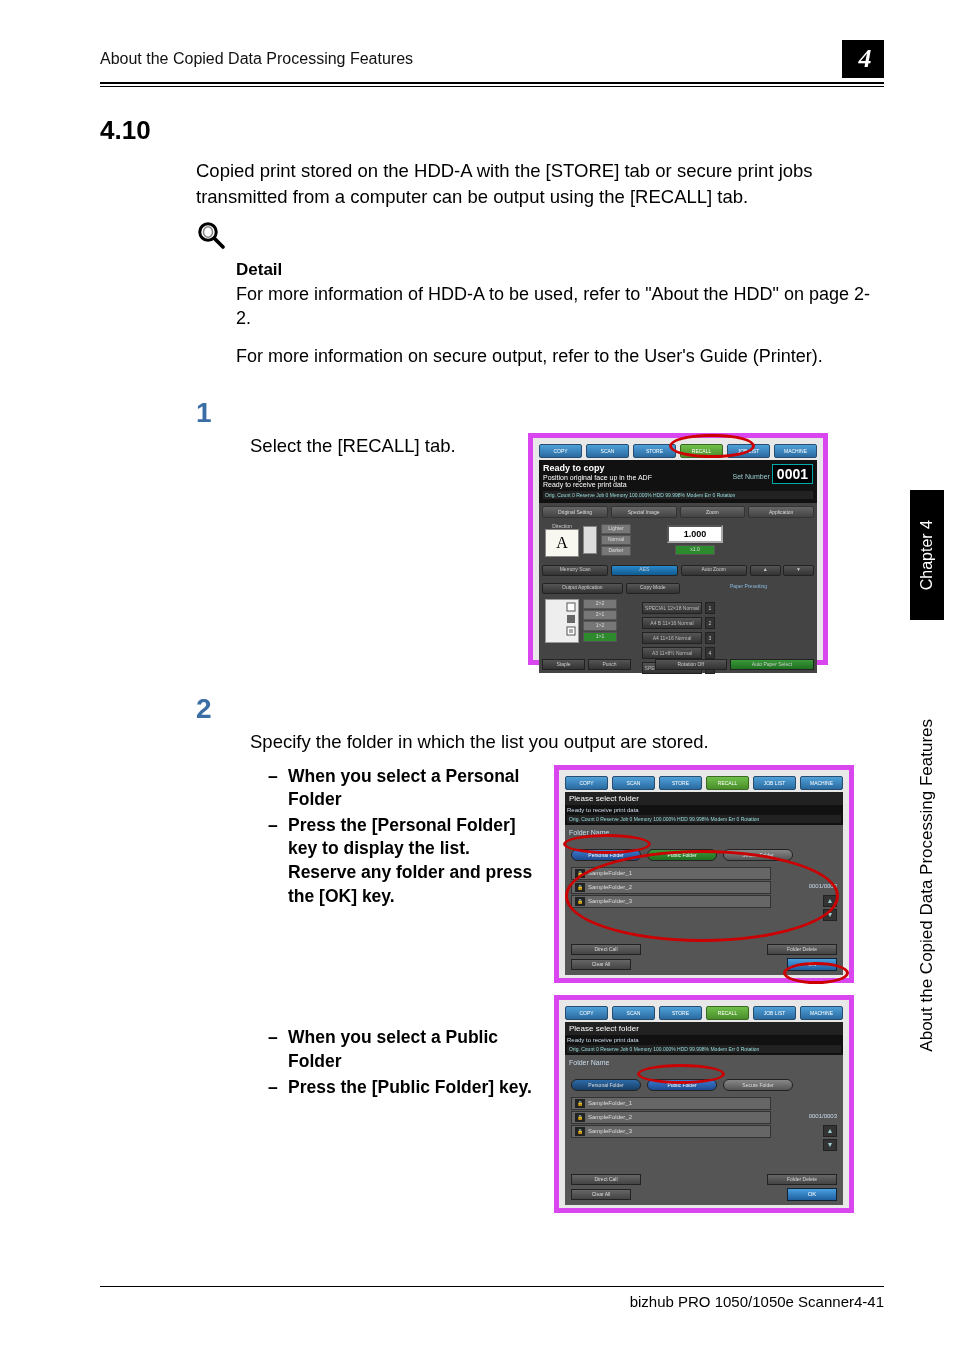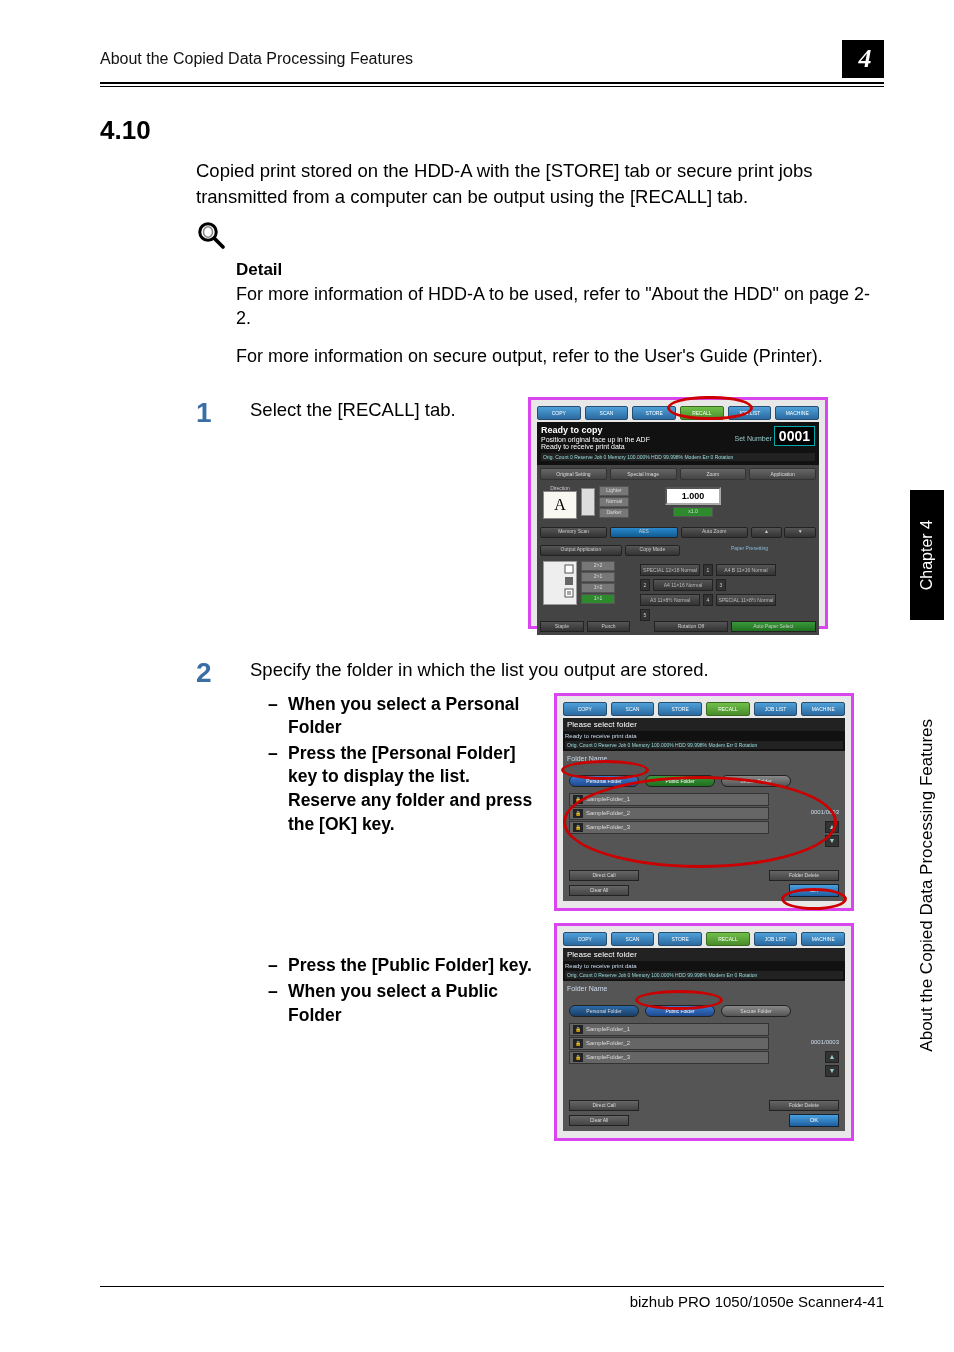--- a/index.html
+++ b/index.html
@@ -25,32 +25,32 @@
   .body-col { margin-left: 96px; }
   .body-text { font-size: 18.5px; line-height: 1.4; max-width: 670px; }
 
   .detail-block { margin-left: 40px; margin-top: 6px; max-width: 640px; }
   .detail-label { font-weight: bold; font-size: 17px; margin-bottom: 2px; }
   .detail-italic { font-size: 18px; line-height: 1.35; }
   .detail-italic + .detail-italic { margin-top: 14px; }
 
   .step-row { display:flex; gap: 32px; margin-top: 28px; }
   .step-num { font-size: 28px; color: #3b6ea5; font-weight: bold; width: 22px; }
-  .step-content { flex: 1; }
+  .step-content { flex: 1; margin-top: 36px; }
   .step-text { font-size: 18.5px; line-height: 1.4; max-width: 660px; }
 
   .step-cols { display:flex; gap: 18px; margin-top: 10px; }
   .step-left { width: 300px; }
   .step-right { flex: 1; display:flex; flex-direction:column; gap: 12px; }
 
   ul.dash { list-style: none; padding-left: 18px; font-weight: bold; }
   ul.dash li { position: relative; padding-left: 20px; font-size: 17.5px; line-height: 1.35; margin-bottom: 2px; }
   ul.dash li::before { content: "–"; position: absolute; left: 0; top: 0; }
 
-  .shot { width: 300px; border: 3px solid #d946ef; background: #e8e8e8; position: relative; }
+  .shot { width: 300px; border: 5px solid #d946ef; background: #e8e8e8; position: relative; }
   .shot-inner { position: relative; padding: 6px; }
   .tabbar { display:flex; gap: 4px; height: 14px; margin-bottom: 2px; }
   .tab { flex:1; background: linear-gradient(#4fa0d9,#2a6aa0); border:1px solid #274e6f; border-radius: 2px; font-size: 5px; color:#fff; text-align:center; overflow:hidden; line-height:12px;}
   .tab.green { background: linear-gradient(#6fbf4a,#4a8d2a); border-color:#3a6a1f;}
   .dark-panel { background:#111; padding: 4px; color:#cde; }
   .readyrow { display:flex; justify-content: space-between; align-items:flex-start; }
   .ready-left { font-size:7px; line-height:1.1; color:#fff; }
   .ready-set { font-size:7px; color:#9cc; text-align:right; }
   .ready-num { background:#000; color:#fff; font-size:14px; font-weight:bold; padding:1px 4px; display:inline-block; border:1px solid #0aa;}
   .statusbar { height: 8px; background:#222; margin-top:2px; display:flex; font-size:5px; color:#9dd; align-items:center; padding:0 2px; gap:2px;}
@@ -261,22 +261,22 @@
       <div class="step-text">Specify the folder in which the list you output are stored.</div>
 
       <div class="step-cols">
         <div class="step-left" style="width:286px;">
           <ul class="dash">
             <li>When you select a Personal Folder</li>
             <li>Press the [Personal Folder] key to display the list. Reserve any folder and press the [OK] key.</li>
           </ul>
           <div style="height:116px;"></div>
           <ul class="dash">
+            <li>When you select a Public Folder</li>
             <li>Press the [Public Folder] key.</li>
-            <li>When you select a Public Folder</li>
           </ul>
         </div>
 
         <div class="step-right">
 
           <div class="shot" style="height:218px;">
             <div class="shot-inner">
               <div class="tabbar">
                 <div class="tab">COPY</div>
                 <div class="tab">SCAN</div>

